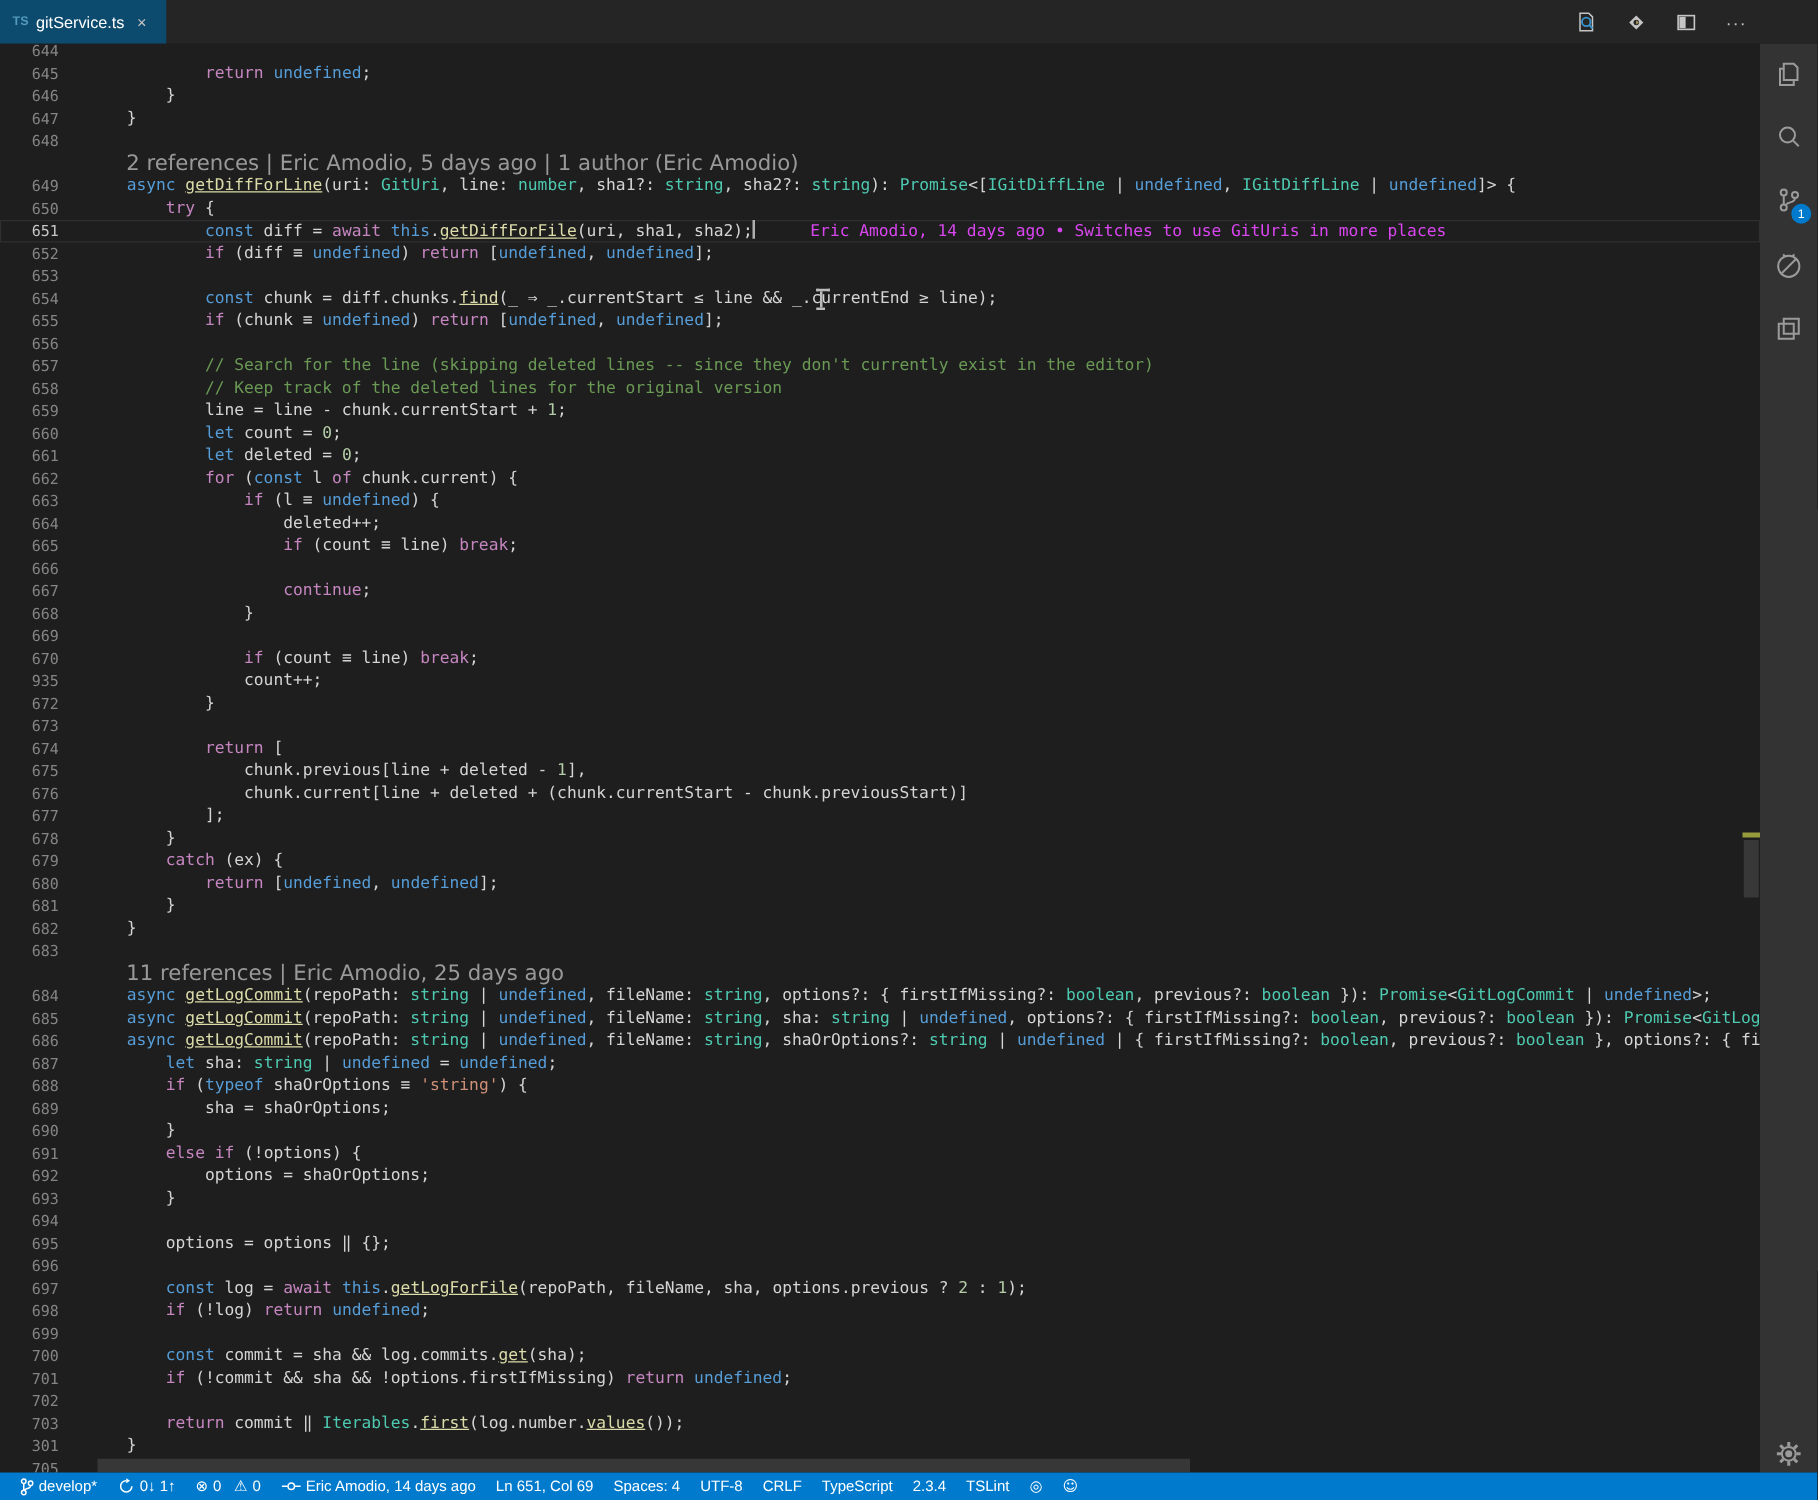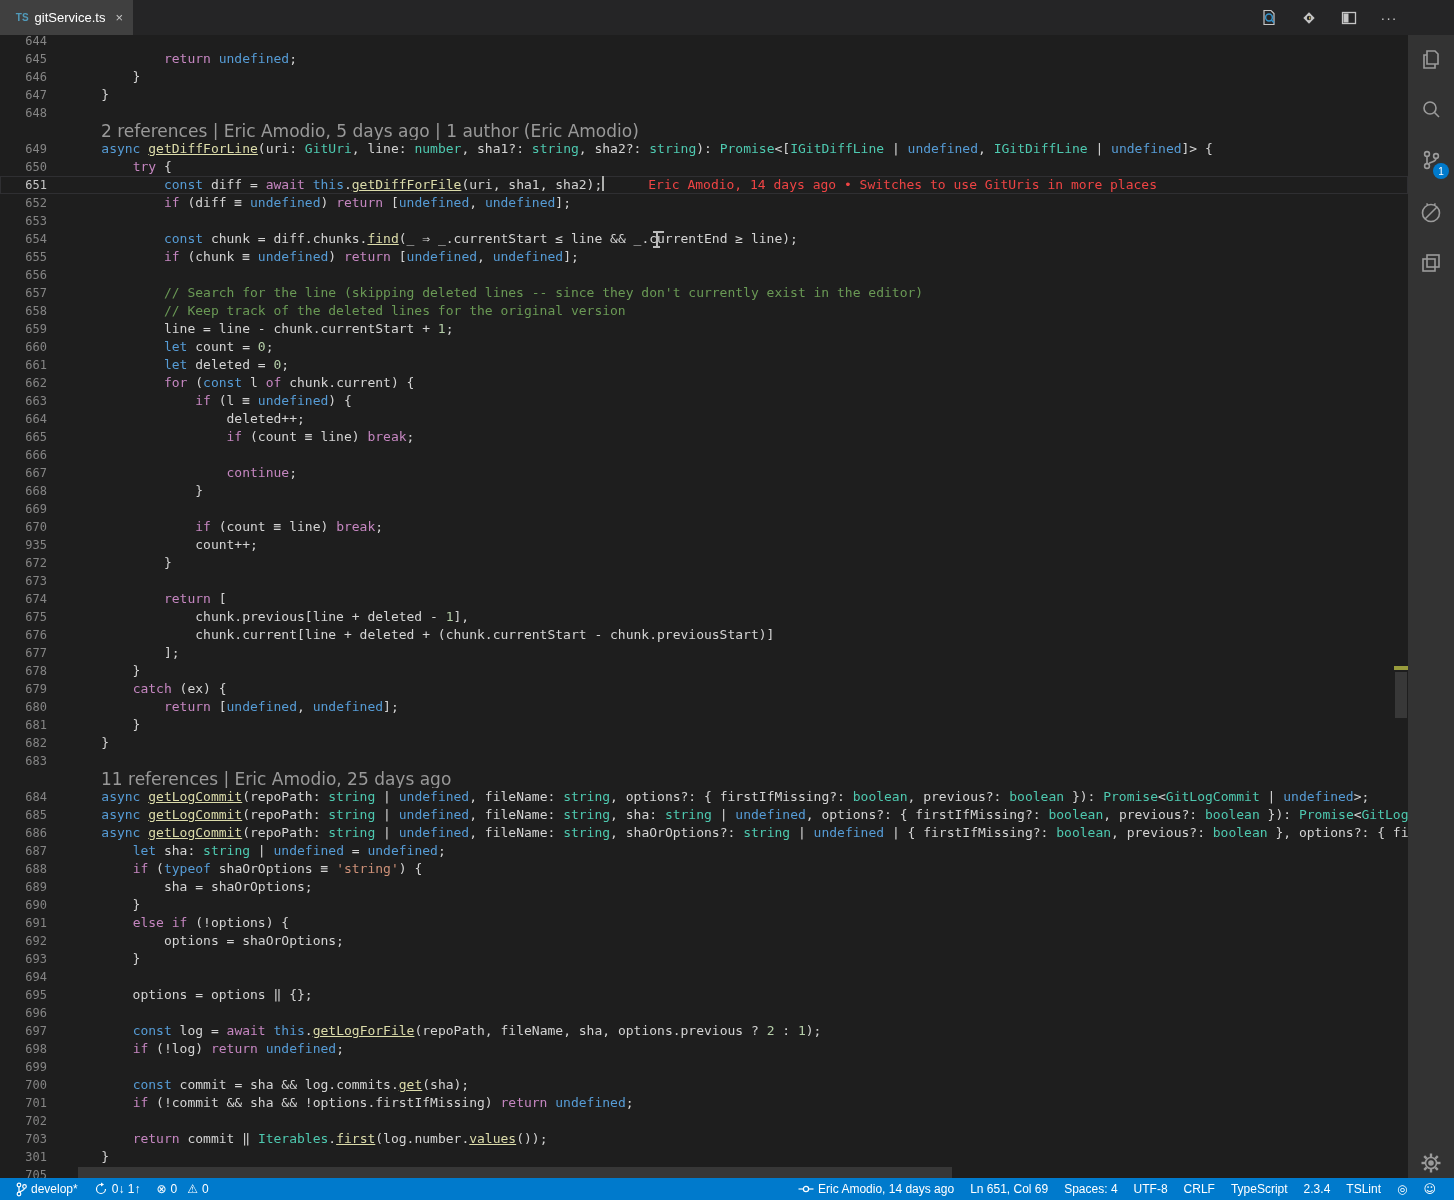--- a/index.html
+++ b/index.html
@@ -3,22 +3,22 @@
 <meta charset="utf-8">
 <style>
   * { margin:0; padding:0; box-sizing:border-box; }
   html,body { width:1454px; height:1200px; background:#1e1e1e; overflow:hidden;
               font-family:"Liberation Sans", sans-serif; }
   #app { position:relative; width:1454px; height:1200px; }
 
   
   #tabbar { position:absolute; left:0; top:0; width:1454px; height:35px; background:#252526;
             display:flex; align-items:stretch; }
-  .tab { width:133px; background:#404040; display:flex; align-items:center; padding:0 10px;
-         color:#ffffff; font-size:13px; gap:6px;justify-content:flex-end; }
+  .tab { width:133px; background:#0c4a6e; display:flex; align-items:center; padding:0 10px;
+         color:#ffffff; font-size:13px; gap:6px; }
   .tab .ts-badge { color:#519aba; font-weight:bold; font-size:10px; letter-spacing:0; }
   .tab .close { color:#c5c5c5; font-size:13px; margin-left:4px; }
   .editor-actions { position:absolute; right:56px; top:0; height:35px; display:flex; align-items:center; gap:22px; }
   .editor-actions .act { width:18px; height:18px; display:flex; align-items:center; justify-content:center; color:#c5c5c5; }
   .dots { color:#c5c5c5; font-size:14px; letter-spacing:1px; }
 
   
   #editor { position:absolute; left:0; top:35px; width:1408px; height:1143px; overflow:hidden; background:#1e1e1e; }
   #rows { position:absolute; left:0; top:-3px; width:100%; }
   .row { display:flex; height:18px; line-height:18px; white-space:pre; position:relative;
@@ -26,21 +26,21 @@
   .gut { width:70px; flex:0 0 70px; text-align:right; padding-right:23px; color:#858585;
          font-size:12px; line-height:18px; }
   .row.current .gut { color:#c6c6c6; }
   .code { flex:1; overflow:hidden; }
   .row.current { box-shadow:inset 0 0 0 1px #2f2f32; }
   .lens { font-family:"DejaVu Sans", sans-serif; font-size:17px; color:#999999; padding-left:31px; }
   .tok-d { color:#d4d4d4; } .tok-k { color:#569cd6; } .tok-c { color:#c586c0; }
   .tok-t { color:#4ec9b0; } .tok-f { color:#dcdcaa;text-decoration:underline; } .tok-s { color:#ce9178; }
   .tok-n { color:#b5cea8; } .tok-m { color:#6a9955; }
   .cursor { display:inline-block; width:2px; height:15px; background:#aeafad; vertical-align:-2px; }
-  .blame { color:#ef4444; padding-left:44px;text-align:right; }
+  .blame { color:#d946ef; padding-left:44px;text-align:right; }
 
   
   #vscroll { position:absolute; right:0; top:0; width:14px; height:1143px; }
   #vslider { position:absolute; left:1px; top:637px; width:12px; height:46px; background:#424242; opacity:.75; }
   #vmarker { position:absolute; left:0; top:631px; width:14px; height:4px; background:#a5a93f; opacity:.9; }
   #hscroll { position:absolute; left:70px; bottom:0; height:12px; width:1324px; }
   #hslider { position:absolute; left:8px; top:1px; width:874px; height:11px; background:#424242; opacity:.7; }
 
   
   #ibeam { position:absolute; left:652px; top:196px; width:9px; height:17px; opacity:.9; }
@@ -51,21 +51,21 @@
 
   
   #activitybar { position:absolute; right:0; top:35px; width:46px; height:1143px; background:#333333; }
   .ab-icon { position:absolute; left:0; width:46px; height:46px; display:flex; align-items:center; justify-content:center; color:#8c8c8c; }
   .ab-icon svg { stroke:#9b9b9b; fill:none; stroke-width:1.6; }
   .badge { position:absolute; right:5px; bottom:4px; min-width:16px; height:16px; border-radius:9px;
            background:#007acc; color:#ffffff; font-size:10px; display:flex; align-items:center; justify-content:center; }
 
   
   #statusbar { position:absolute; left:0; bottom:0; width:1454px; height:22px; background:#007acc;
-               color:#ffffff; font-size:12px; display:flex; align-items:center; justify-content:space-between; padding:0 10px 0 8px; }
+               color:#ffffff; font-size:12px; display:flex; align-items:center; justify-content:flex-start; padding:0 10px 0 8px; }
   .sb-left, .sb-right { display:flex; align-items:center; height:22px; }
   .sb-item { display:flex; align-items:center; gap:4px; padding:0 8px; height:22px; white-space:nowrap; }
   .sb-item svg { stroke:#ffffff; fill:none; stroke-width:1.2; }
   .glyph { font-family:"DejaVu Sans", sans-serif; font-size:12px; }
 </style>
 </head>
 <body>
 
 <div id="app">
 

